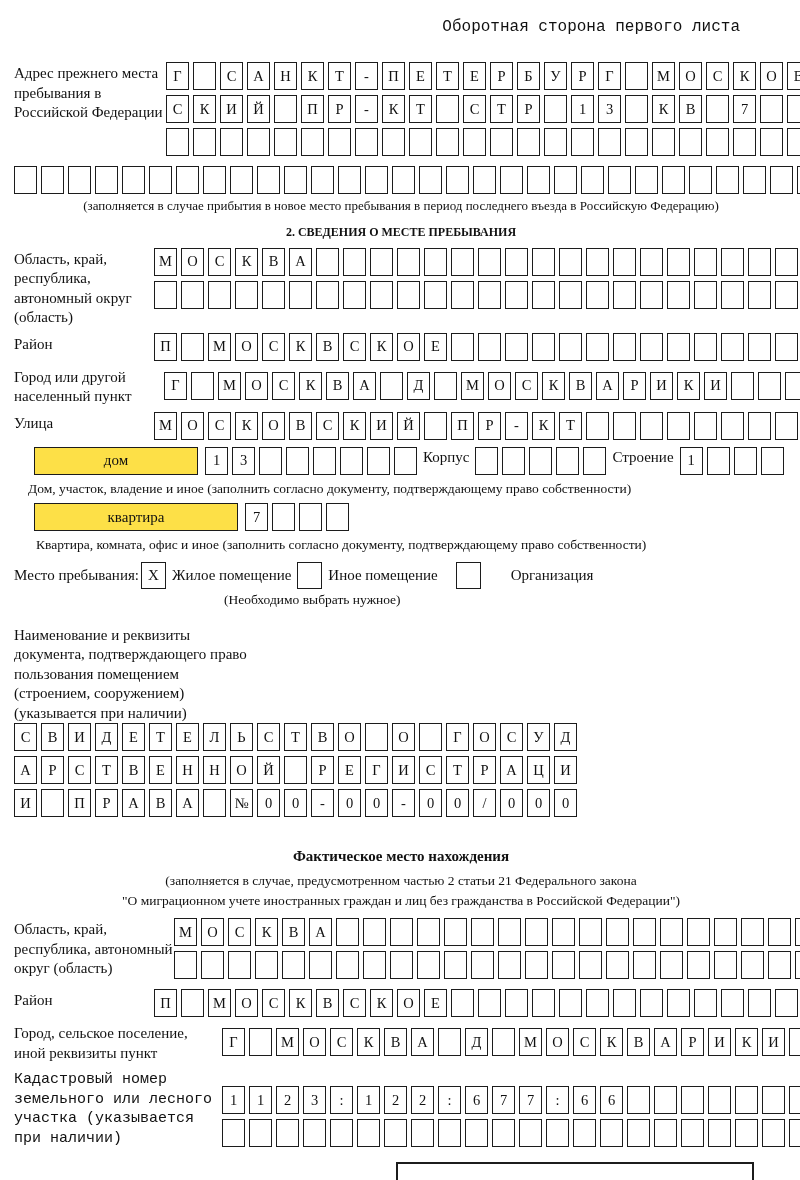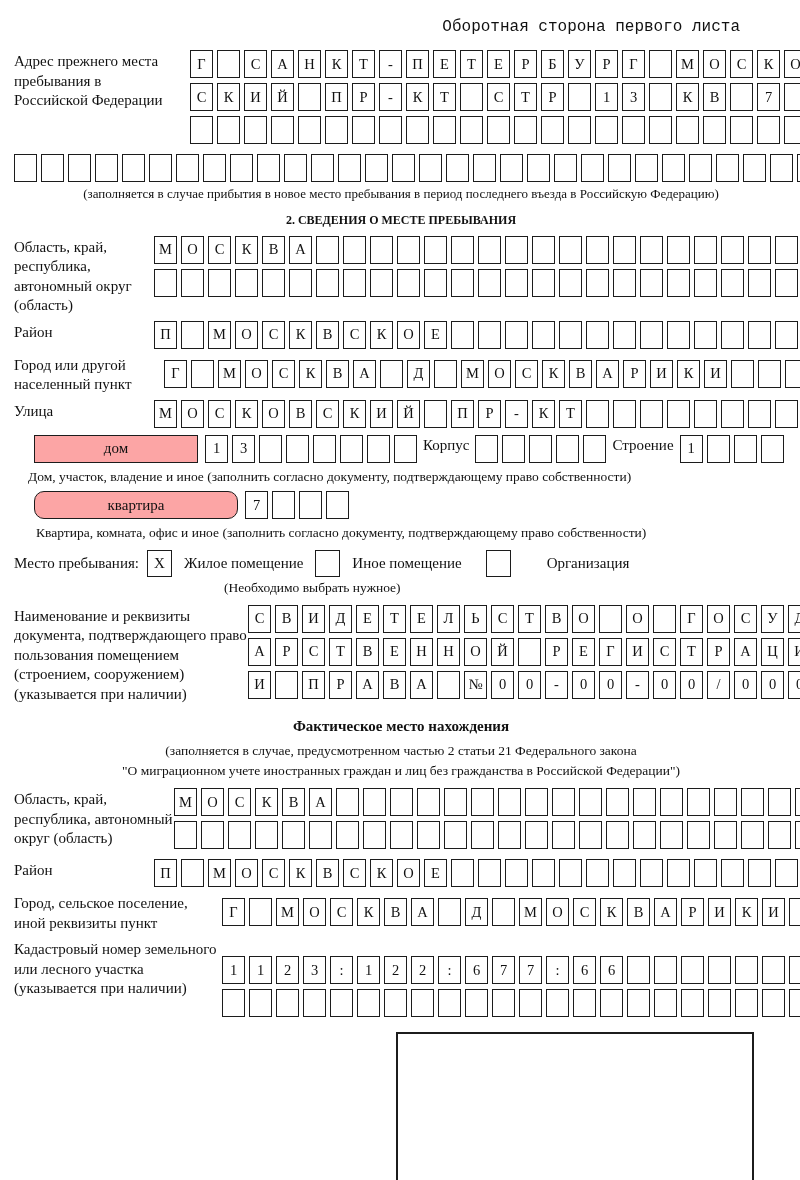--- a/index.html
+++ b/index.html
@@ -18,47 +18,47 @@
   .cellrows .cells{margin-bottom:5px;}
   .cell{
     width:21px;height:26px;flex-shrink:0;
     border:1.7px solid #1c1c1c;
     display:flex;align-items:center;justify-content:center;
     font-size:14.5px;background:#fff;
   }
   .widebox{
     height:26px;border:1.7px solid #1c1c1c;
     display:flex;align-items:center;justify-content:center;
-    font-size:15px;flex-shrink:0;background:#fca5a5;
+    font-size:15px;flex-shrink:0;background:#fde047;
   }
   .note{font-size:13px;line-height:1.3;}
   .note-center{text-align:center;}
   .sec-title{text-align:center;font-weight:bold;font-size:12px;margin:10px 0 8px 0;}
-  .sub-title{text-align:center;font-weight:bold;font-size:15px;margin:14px 0 6px 0;}
+  .sub-title{text-align:center;font-weight:bold;font-size:15px;margin:26px 0 6px 0;}
   .law-note{text-align:center;font-size:13.5px;line-height:1.45;margin-bottom:8px;}
   .chk{
     width:23px;height:25px;border:1.7px solid #1c1c1c;flex-shrink:0;
     display:flex;align-items:center;justify-content:center;font-size:15px;background:#fff;
   }
-  .chkrow{display:flex;align-items:center;gap:8px;margin:6px 0 2px 0;}
+  .chkrow{display:flex;align-items:center;gap:2px;margin:6px 0 2px 0;}
   .chkrow .optlabel{padding:0 4px;}
   .inline-label{padding:2px 6px 0 6px;flex-shrink:0;}
   .stamp-box{
     width:354px;height:172px;border:2px solid #1c1c1c;
     margin-left:382px;margin-top:10px;background:#fff;
   }
 </style>
 </head>
 <body>
 
 <div class="page">
 
   <div class="hdr-note">Оборотная сторона первого листа</div>
 
-  <div class="row" style="margin-top:14px;gap:24px;">
+  <div class="row" style="margin-top:26px;">
     <div class="rlabel" style="width:152px;">Адрес прежнего места пребывания в Российской Федерации</div>
     <div class="cellrows">
       <div class="cells">
           <div class="cell">Г</div>
           <div class="cell"></div>
           <div class="cell">С</div>
           <div class="cell">А</div>
           <div class="cell">Н</div>
           <div class="cell">К</div>
           <div class="cell">Т</div>
@@ -342,42 +342,42 @@
     <div class="cells">
         <div class="cell">1</div>
         <div class="cell"></div>
         <div class="cell"></div>
         <div class="cell"></div>
       </div>
   </div>
   <div class="note" style="margin:2px 0 6px 14px;font-size:13.5px;">Дом, участок, владение и иное (заполнить согласно документу, подтверждающему право собственности)</div>
 
   <div class="row">
-    <div class="widebox" style="width:202px;margin-left:20px;border-radius:10px;">квартира</div>
+    <div class="widebox" style="width:202px;margin-left:20px;">квартира</div>
     <div class="cells" style="margin-left:7px;">
         <div class="cell">7</div>
         <div class="cell"></div>
         <div class="cell"></div>
         <div class="cell"></div>
       </div>
   </div>
   <div class="note" style="margin:2px 0 8px 22px;font-size:13.5px;">Квартира, комната, офис и иное (заполнить согласно документу, подтверждающему право собственности)</div>
 
   <div class="chkrow">
     <span>Место пребывания:</span>
     <span class="chk">X</span>
     <span class="optlabel">Жилое помещение</span>
     <span class="chk"></span>
     <span class="optlabel">Иное помещение</span>
     <span class="chk" style="margin-left:12px;"></span>
     <span class="optlabel" style="margin-left:24px;">Организация</span>
   </div>
-  <div class="note" style="margin-left:210px;font-size:13.5px;margin-bottom:8px;">(Необходимо выбрать нужное)</div>
-
-  <div class="row" style="margin-top:4px;">
+  <div class="note" style="margin-left:210px;font-size:13.5px;margin-bottom:15px;">(Необходимо выбрать нужное)</div>
+
+  <div class="row" style="margin-top:4px;flex-direction:column;">
     <div class="rlabel" style="width:234px;">Наименование и реквизиты документа, подтверждающего право пользования помещением (строением, сооружением) (указывается при наличии)</div>
     <div class="cellrows">
       <div class="cells">
           <div class="cell">С</div>
           <div class="cell">В</div>
           <div class="cell">И</div>
           <div class="cell">Д</div>
           <div class="cell">Е</div>
           <div class="cell">Т</div>
           <div class="cell">Е</div>
@@ -561,21 +561,21 @@
         <div class="cell">А</div>
         <div class="cell">Р</div>
         <div class="cell">И</div>
         <div class="cell">К</div>
         <div class="cell">И</div>
         <div class="cell"></div>
       </div>
   </div>
 
   <div class="row">
-    <div class="rlabel" style="width:208px;">Кадастровый номер земельного или лесного участка (указывается при наличии)</div>
+    <div class="rlabel" style="width:208px;font-family:Liberation Mono, monospace;">Кадастровый номер земельного или лесного участка (указывается при наличии)</div>
     <div class="cellrows" style="margin-top:18px;">
       <div class="cells">
           <div class="cell">1</div>
           <div class="cell">1</div>
           <div class="cell">2</div>
           <div class="cell">3</div>
           <div class="cell">:</div>
           <div class="cell">1</div>
           <div class="cell">2</div>
           <div class="cell">2</div>

